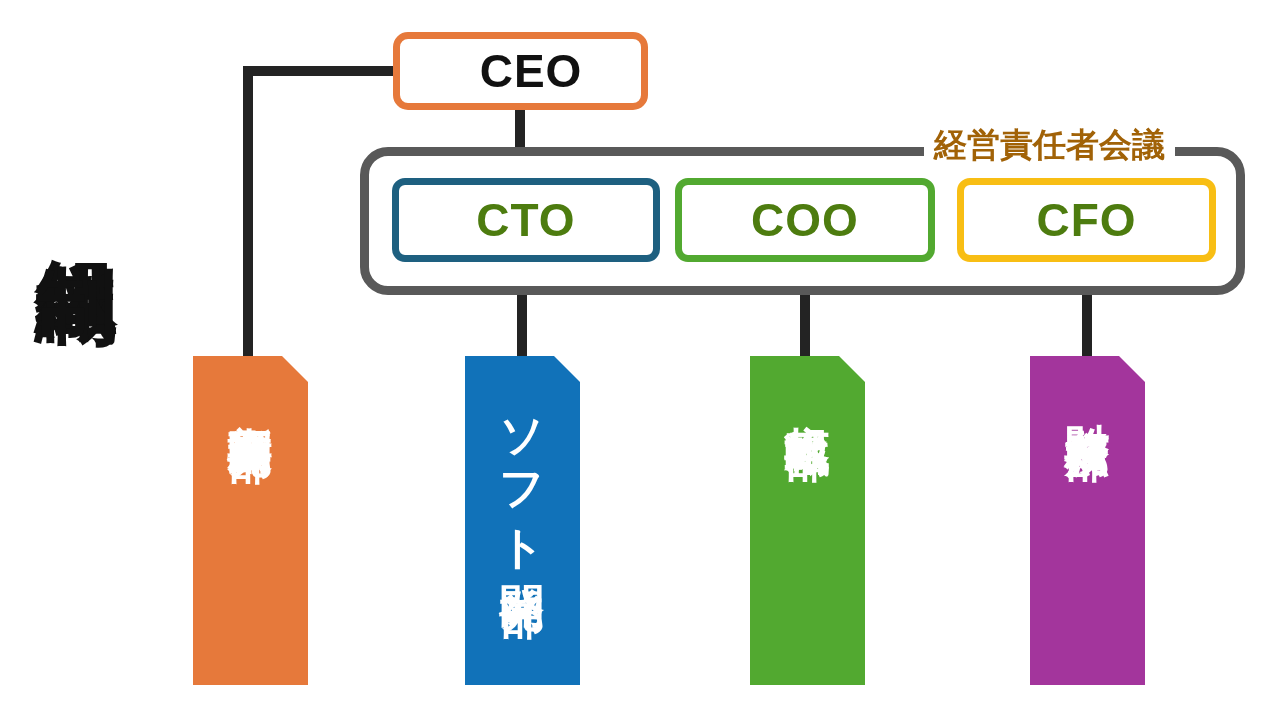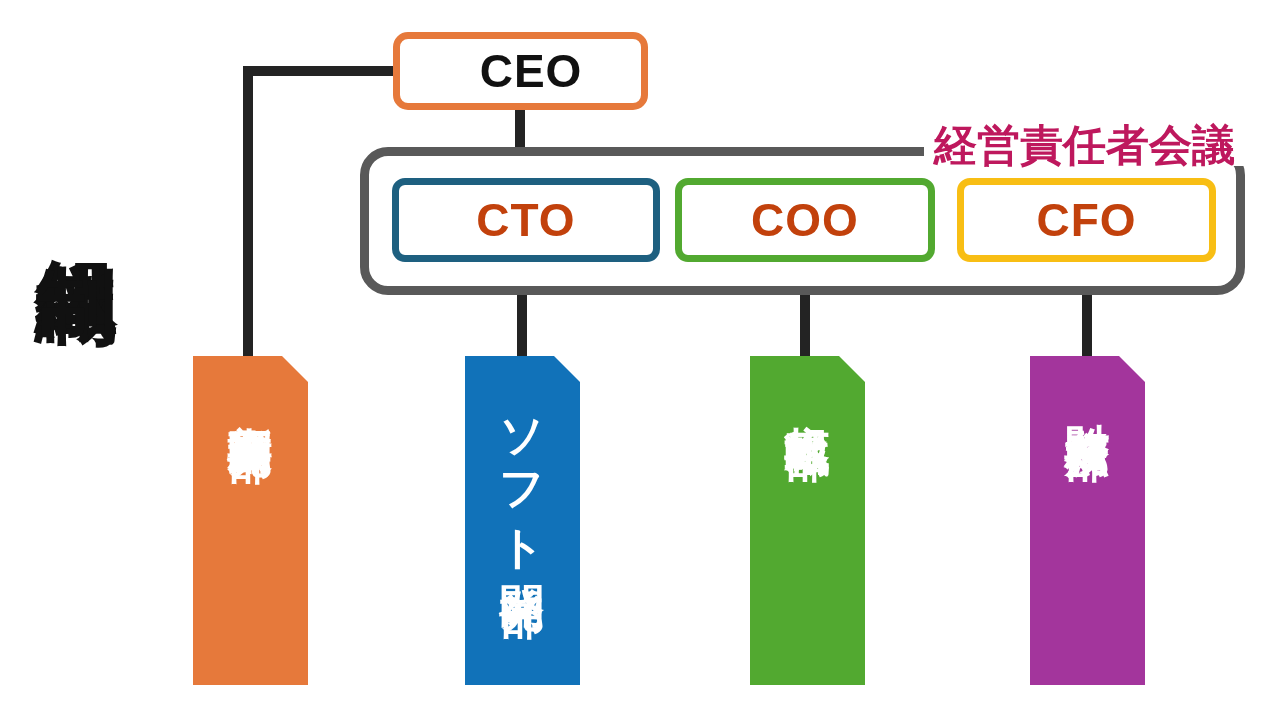--- a/index.html
+++ b/index.html
@@ -61,38 +61,38 @@
     border: 9px solid #595959;
     border-radius: 28px;
     background: transparent;
     z-index: 1;
   }
   .council-label {
     position: absolute;
     left: 924px; top: 124px;
     background: #ffffff;
     padding: 0 10px;
-    font-size: 43px;
+    font-size: 33px;
     font-weight: 800;
-    color: #be185d;
+    color: #a16207;
     line-height: 42px;
     z-index: 2;
     white-space: nowrap;
   }
 
   
   .officer-box {
     position: absolute;
     top: 178px;
     height: 84px;
     background: #ffffff;
     border-radius: 13px;
     border: 7px solid #888;
     display: flex; align-items: center; justify-content: center;
-    font-size: 46px; font-weight: 800; color: #c2410c;
+    font-size: 46px; font-weight: 800; color: #4d7c0f;
     letter-spacing: 1px;
     z-index: 3;
   }
   .officer-cto { left: 392px; width: 268px; }
   .officer-coo { left: 675px; width: 260px; }
   .officer-cfo { left: 957px; width: 259px; }
 
   
   .banner {
     position: absolute;

